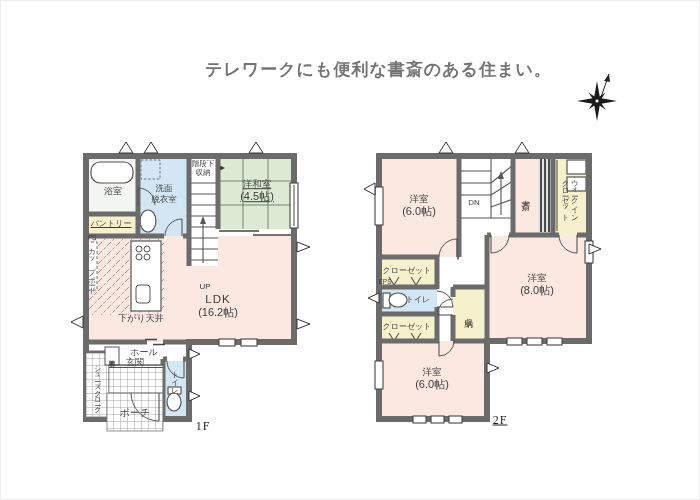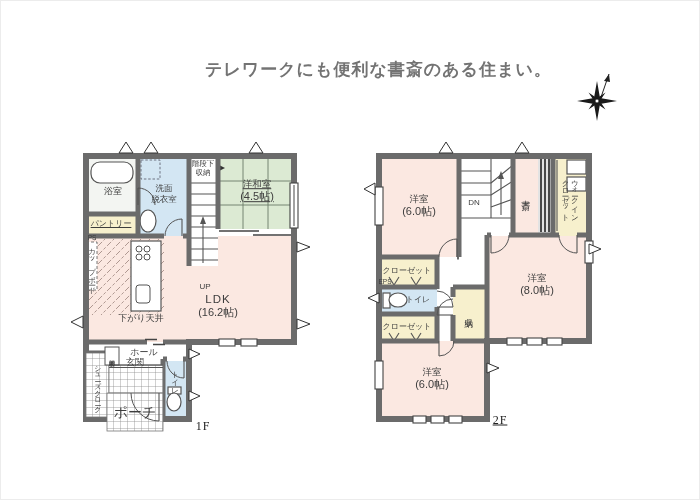--- a/index.html
+++ b/index.html
@@ -237,21 +237,21 @@
   <div class="lbl v" style="left:91px;top:266px;font-size:7.5px;">カップボード</div>
   <div class="lbl big" style="left:217px;top:281px;">
     <span class="rn">LDK</span>
     <span class="rs">(16.2帖)</span>
   </div>
   <div class="lbl" style="left:140px;top:318px;">下がり天井</div>
   <div class="lbl" style="left:143px;top:352px;">ホール</div>
   <div class="lbl v" style="left:111px;top:355px;font-size:5.5px;letter-spacing:0;">玄関収納</div>
   <div class="lbl v" style="left:96px;top:384px;font-size:7px;letter-spacing:0;">シューズクローク</div>
   <div class="lbl" style="left:134px;top:362px;">玄関</div>
-  <div class="lbl" style="left:134px;top:412px;font-size:14px;">ポーチ</div>
+  <div class="lbl" style="left:134px;top:412px;font-size:10px;">ポーチ</div>
   <div class="lbl v" style="left:174px;top:377px;font-size:7.5px;letter-spacing:0;">トイレ</div>
   <div class="lbl floor-tag" style="left:202px;top:413px;margin-top:12px;">1F</div>
 
   <div class="lbl" style="left:418px;top:205px;">
     <span class="rn">洋室</span>
     <span class="rs">(6.0帖)</span>
   </div>
   <div class="lbl" style="left:473px;top:202px;font-size:8px;">DN</div>
   <div class="lbl v" style="left:524px;top:193px;">書斎</div>
   <div class="lbl v" style="left:569px;top:195px;font-size:7.5px;letter-spacing:0;">

